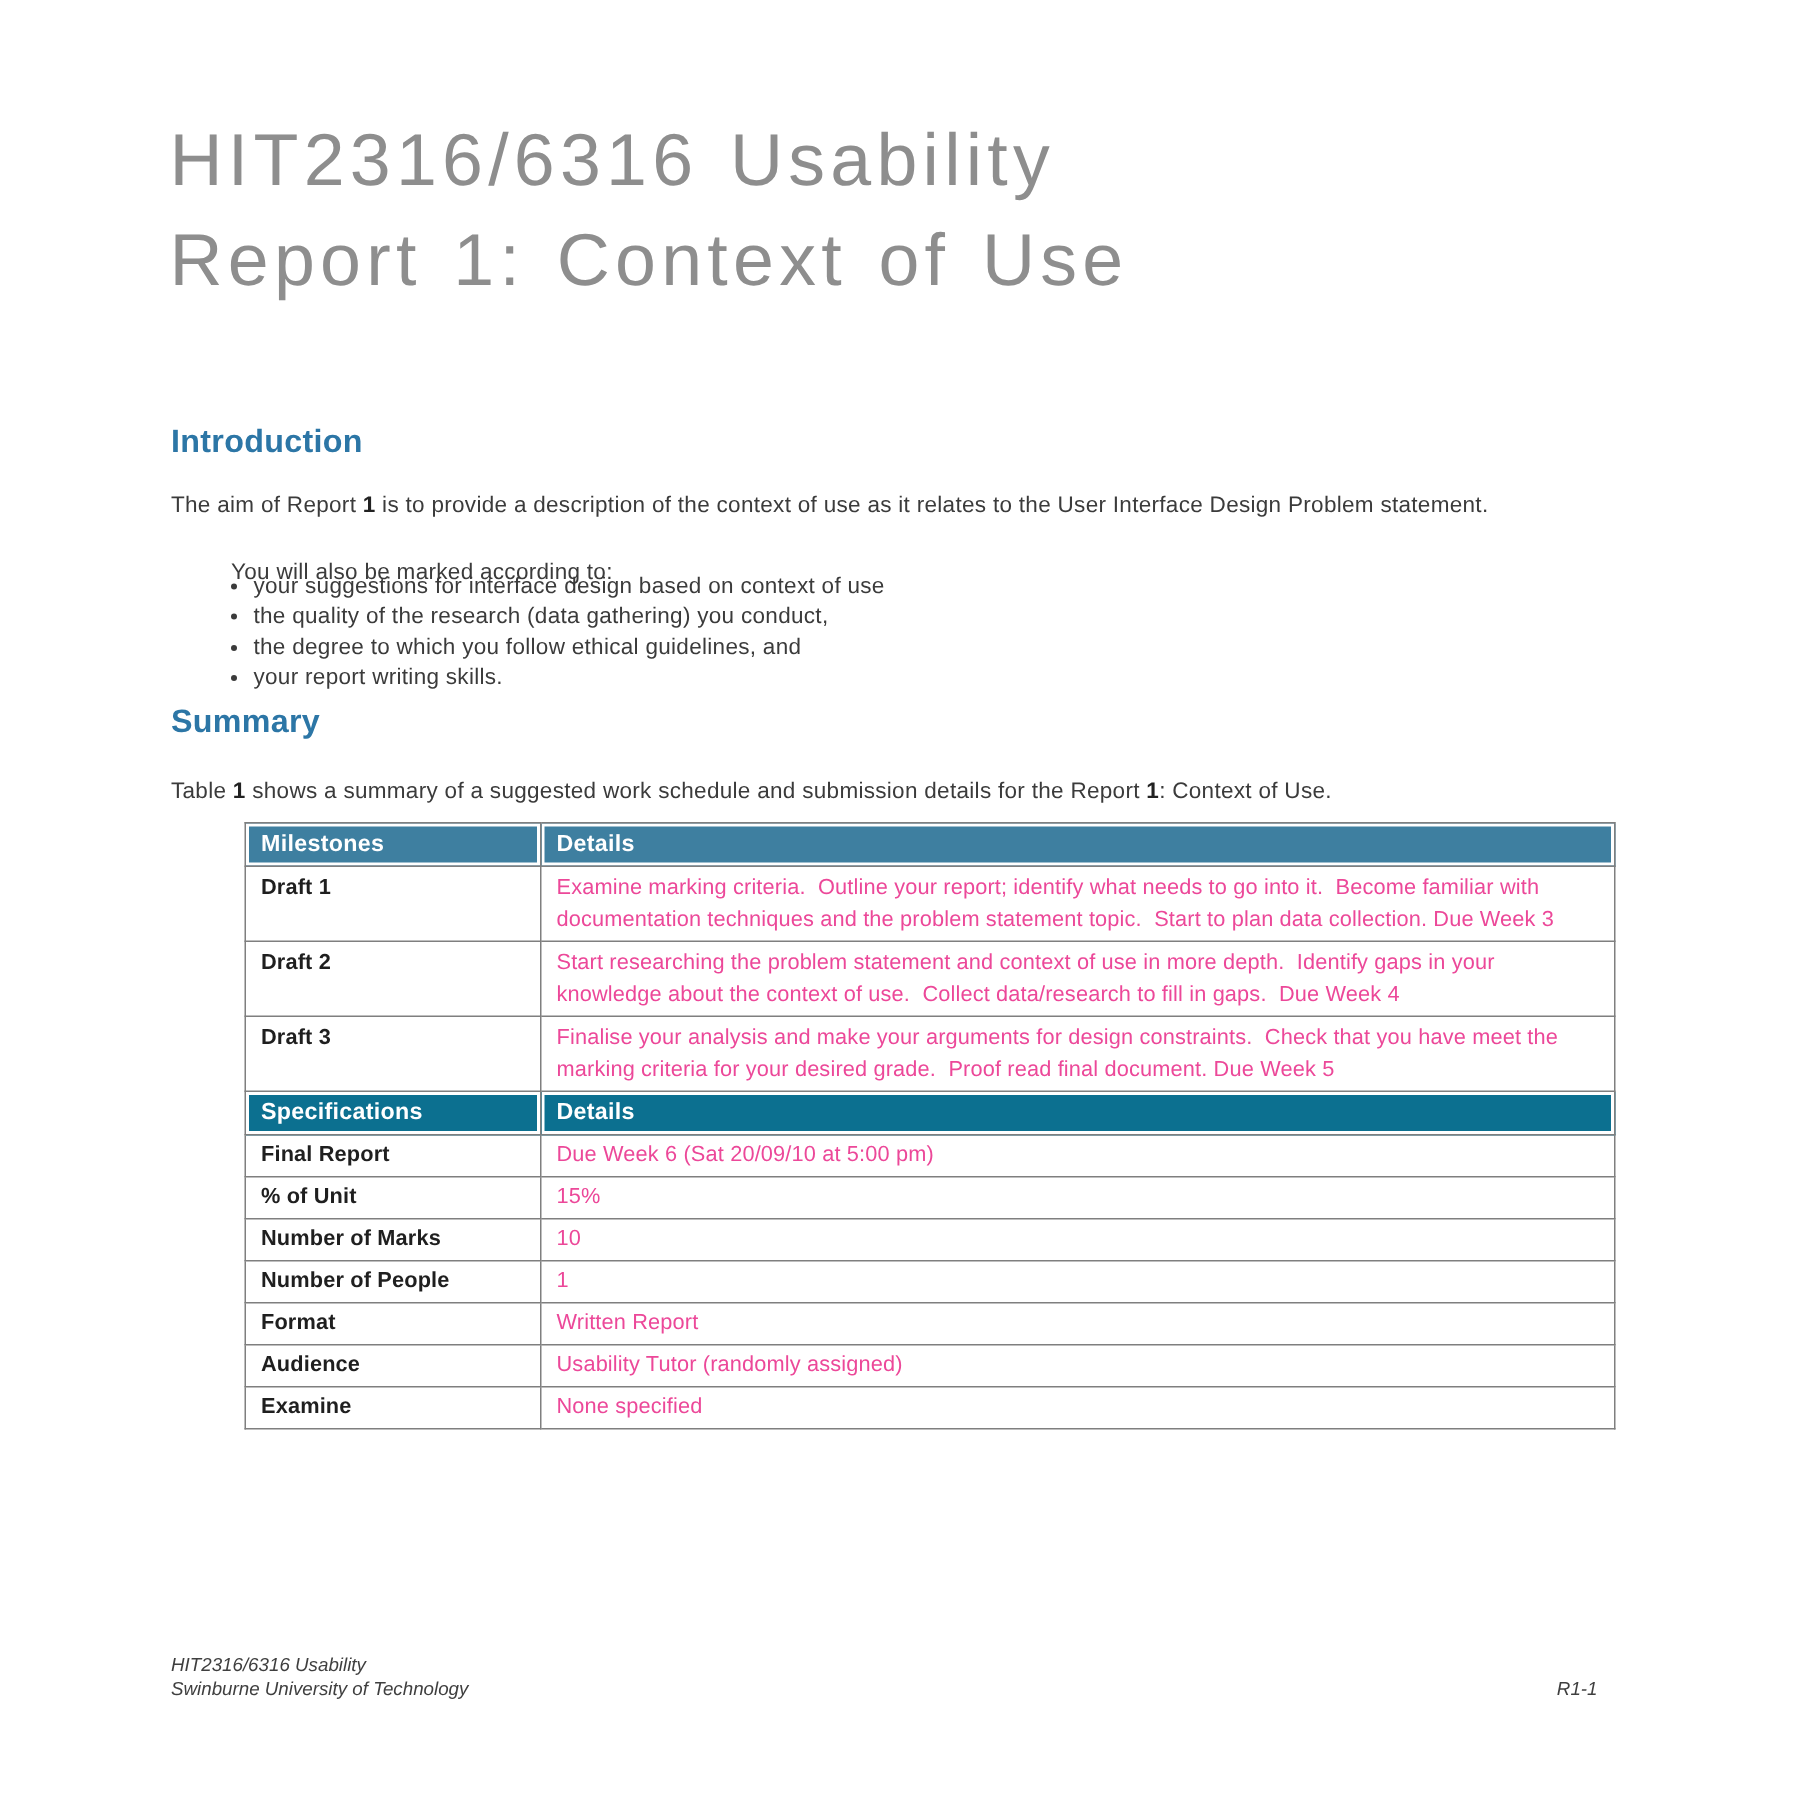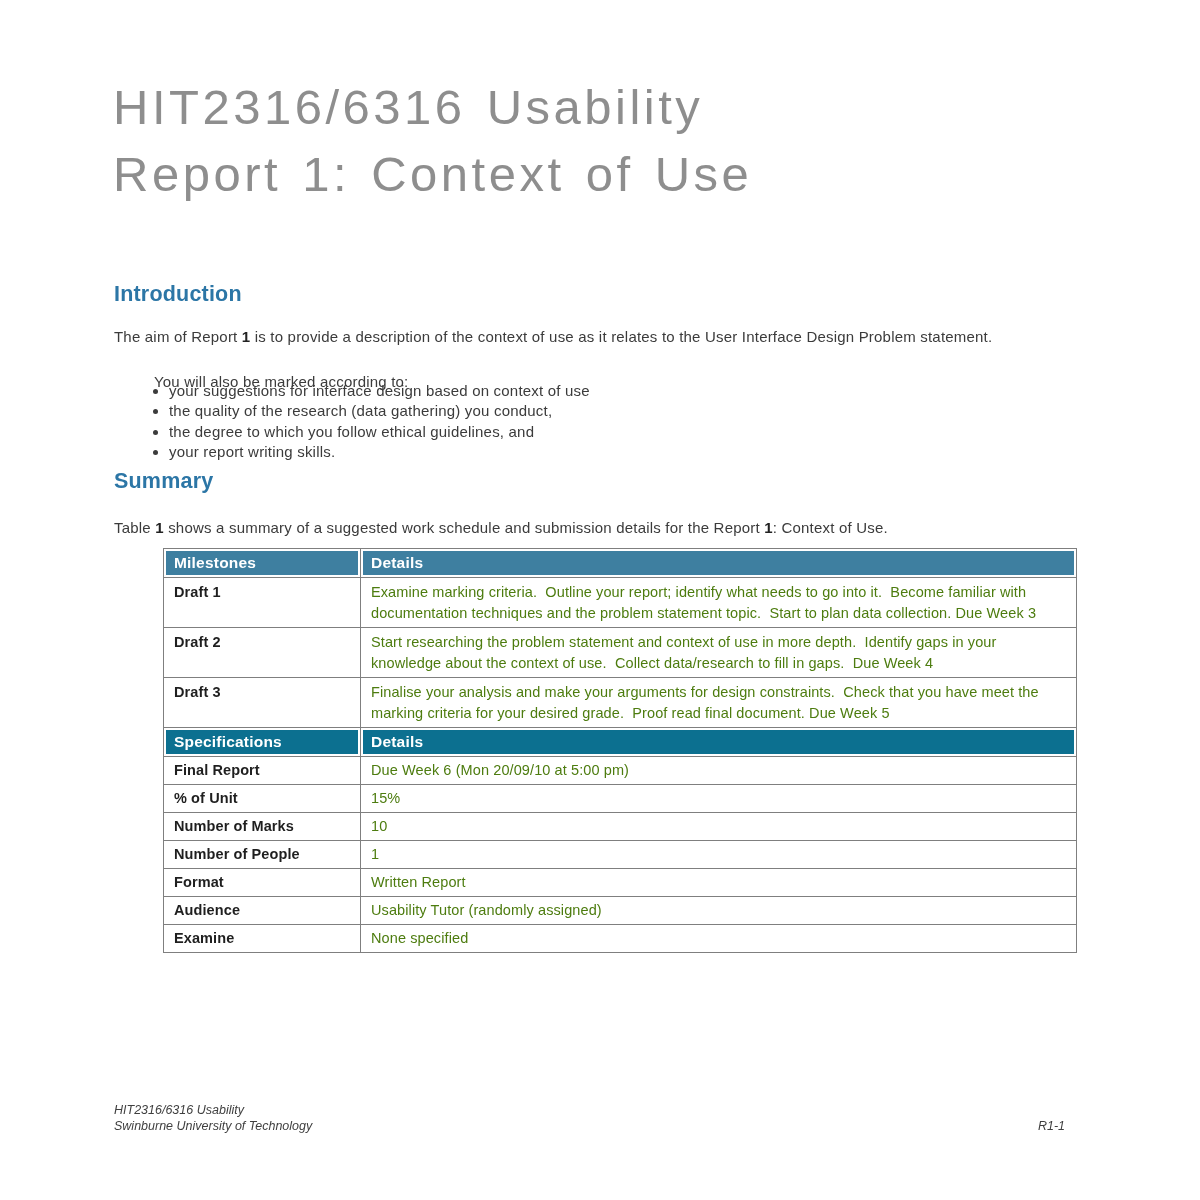--- a/index.html
+++ b/index.html
@@ -98,21 +98,21 @@
     font-weight: bold;
     text-align: left;
     padding: 5px 10px;
     box-shadow: inset 0 0 0 2px #ffffff;
     letter-spacing: 0.2px;
   }
   .hdr1 th { background: var(--header1-bg, #3e7fa0); }
   .hdr2 th { background: var(--header2-bg, #0c7090); }
   .submission-table td {
     font-size: 14.5px;
-    color: #4d7c0f;
+    color: #ec4899;
     padding: 4px 10px;
     vertical-align: top;
     letter-spacing: 0.1px;
   }
   .submission-table td.cell-label {
     font-weight: bold;
     color: #1f1f1f;
   }
   tbody.milestones td { line-height: 21px; padding-top: 4px; padding-bottom: 3px; }
   tbody.milestones td.cell-details { white-space: pre-wrap; }
@@ -186,21 +186,21 @@
       </tbody>
     <tbody>
       <tr class="hdr2">
         <th>Specifications</th>
         <th>Details</th>
       </tr>
     </tbody>
     <tbody class="specs">
         <tr>
           <td class="cell-label">Final Report</td>
-          <td class="cell-details">Due Week 6 (Mon 20/09/10 at 5:00 pm)</td>
+          <td class="cell-details">Due Week 6 (Sat 20/09/10 at 5:00 pm)</td>
         </tr>
         <tr>
           <td class="cell-label">% of Unit</td>
           <td class="cell-details">15%</td>
         </tr>
         <tr>
           <td class="cell-label">Number of Marks</td>
           <td class="cell-details">10</td>
         </tr>
         <tr>

